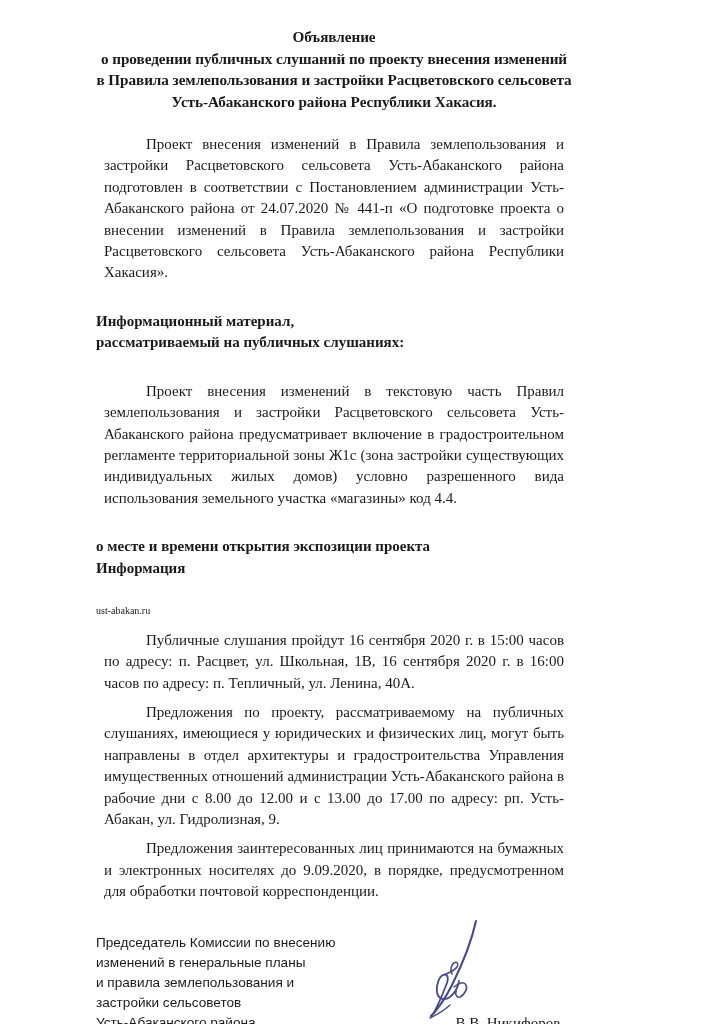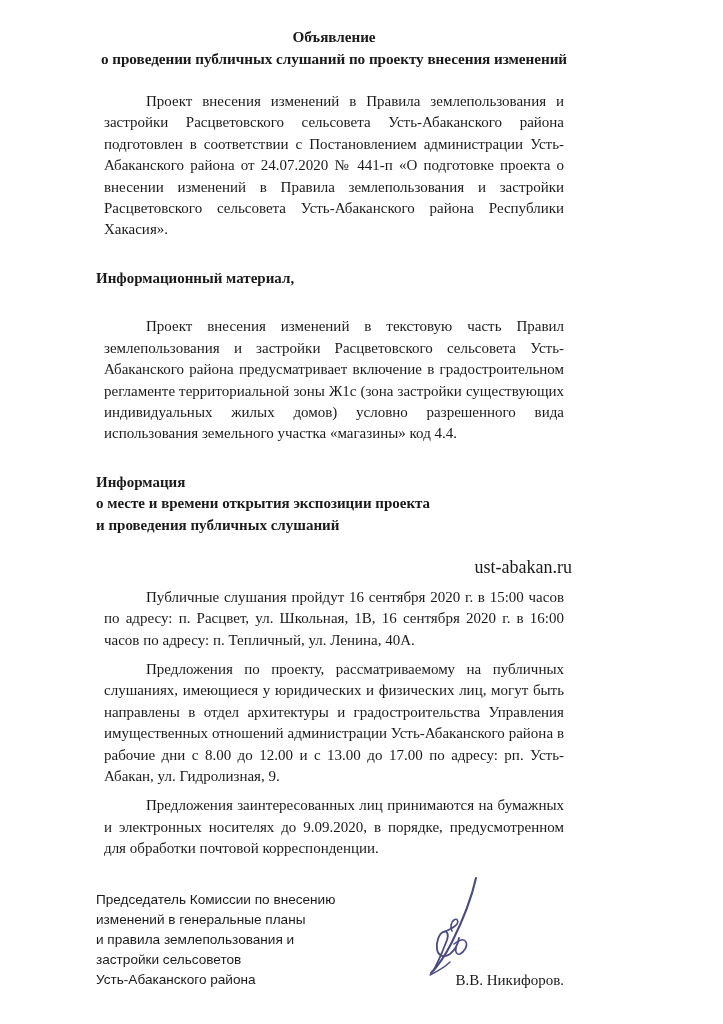--- a/index.html
+++ b/index.html
@@ -63,23 +63,23 @@
     text-indent: 42px;
     text-justify: inter-word;
     hyphens: none;
   }
 
   .gap-sm { height: 10px; }
   .gap-md { height: 19px; }
   .gap-lg { height: 21px; }
 
   .url-line {
-    font-size: 18px;
+    font-size: 10px;
     line-height: 21.4px;
-    text-align: right;
+    text-align: left;
   }
 
   
   .sign-block {
     position: relative;
     margin-top: 30px;
     font-family: "Liberation Sans", "DejaVu Sans", sans-serif;
     font-size: 13.6px;
     line-height: 20.2px;
   }
@@ -108,42 +108,44 @@
   }
 </style>
 </head>
 <body>
 
 <div class="page">
 
   <div class="doc-title">
     <span class="tl">Объявление</span>
     <span class="tl wide">о проведении публичных слушаний по проекту внесения изменений</span>
+    <span class="tl wide">в Правила землепользования и застройки Расцветовского сельсовета</span>
+    <span class="tl">Усть-Абаканского района Республики Хакасия.</span>
   </div>
 
   <div class="gap-sm"></div>
 
   <p class="body-par">Проект внесения изменений в Правила землепользования и застройки Расцветовского сельсовета Усть-Абаканского района подготовлен в соответствии с Постановлением администрации Усть-Абаканского района от 24.07.2020 № 441-п «О подготовке проекта о внесении изменений в Правила землепользования и застройки Расцветовского сельсовета Усть-Абаканского района Республики Хакасия».</p>
 
   <div class="gap-md"></div>
 
   <div class="section-heading">
     <span class="hl">Информационный материал,</span>
+    <span class="hl">рассматриваемый на публичных слушаниях:</span>
   </div>
 
   <div class="gap-md"></div>
 
   <p class="body-par">Проект внесения изменений в текстовую часть Правил землепользования и застройки Расцветовского сельсовета Усть-Абаканского района предусматривает включение в градостроительном регламенте территориальной зоны Ж1с (зона застройки существующих индивидуальных жилых домов) условно разрешенного вида использования земельного участка «магазины» код 4.4.</p>
 
   <div class="gap-md"></div>
 
   <div class="section-heading">
+    <span class="hl">о месте и времени открытия экспозиции проекта</span>
     <span class="hl">Информация</span>
-    <span class="hl">о месте и времени открытия экспозиции проекта</span>
-    <span class="hl">и проведения публичных слушаний</span>
   </div>
 
   <div class="gap-lg"></div>
 
 
 
   <div class="url-line">ust-abakan.ru</div>
 
   <p class="body-par">Публичные слушания пройдут 16 сентября 2020 г. в 15:00 часов по адресу: п. Расцвет, ул. Школьная, 1В, 16 сентября 2020 г. в 16:00 часов по адресу: п. Тепличный, ул. Ленина, 40А.</p>
 

